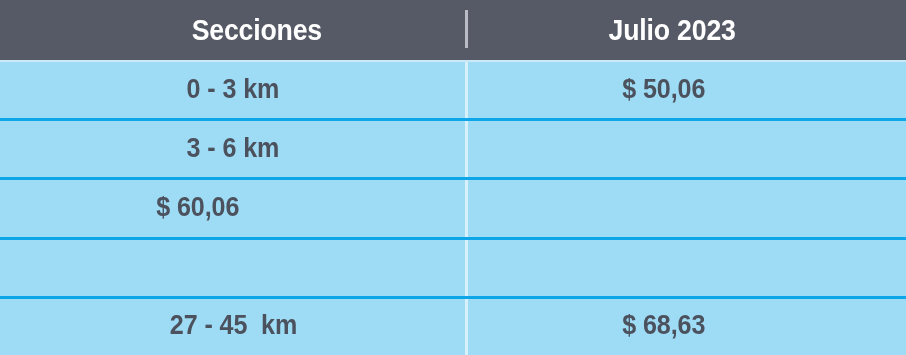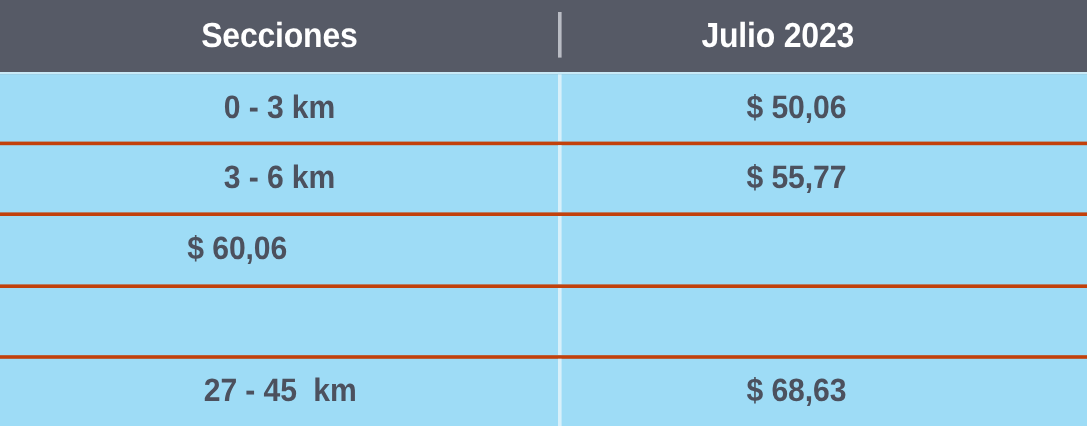--- a/index.html
+++ b/index.html
@@ -24,20 +24,21 @@
 
   
   .table-header {
     position: relative;
     height: 62px;
     flex: 0 0 62px;
     background: #565A66;
     display: flex;
     align-items: center;
     box-sizing: border-box;
+    padding-left: 24px;
   }
   .table-header .hcell {
     display: flex;
     align-items: center;
     justify-content: center;
     height: 100%;
     box-sizing: border-box;
   }
   .hcell.col-left  { width: 466px; }
   .hcell.col-right { width: 364px; }
@@ -79,21 +80,21 @@
   }
   .table-row {
     position: relative;
     flex: 1 1 0;
     display: flex;
     align-items: center;
     background: #9EDCF6;
     box-sizing: border-box;
   }
   .table-row + .table-row {
-    border-top: 3px solid #c2410c;
+    border-top: 3px solid #0ea5e9;
   }
   .cell {
     display: flex;
     align-items: center;
     justify-content: center;
     height: 100%;
     box-sizing: border-box;
   }
   .cell.col-left  { width: 466px; }
   .cell.col-right { width: 396px; }
@@ -144,23 +145,20 @@
       <div class="cell col-right">
         <span class="cell-text">$ 50,06</span>
       </div>
     </div>
 
     <div class="table-row">
       <div class="cell col-left">
         <span class="cell-text">3 - 6 km</span>
       </div>
       <div class="row-col-divider"></div>
-      <div class="cell col-right">
-        <span class="cell-text">$ 55,77</span>
-      </div>
     </div>
 
     <div class="table-row">
       <div class="row-col-divider"></div>
       <div class="cell col-right">
         <span class="cell-text">$ 60,06</span>
       </div>
     </div>
 
     <div class="table-row">

